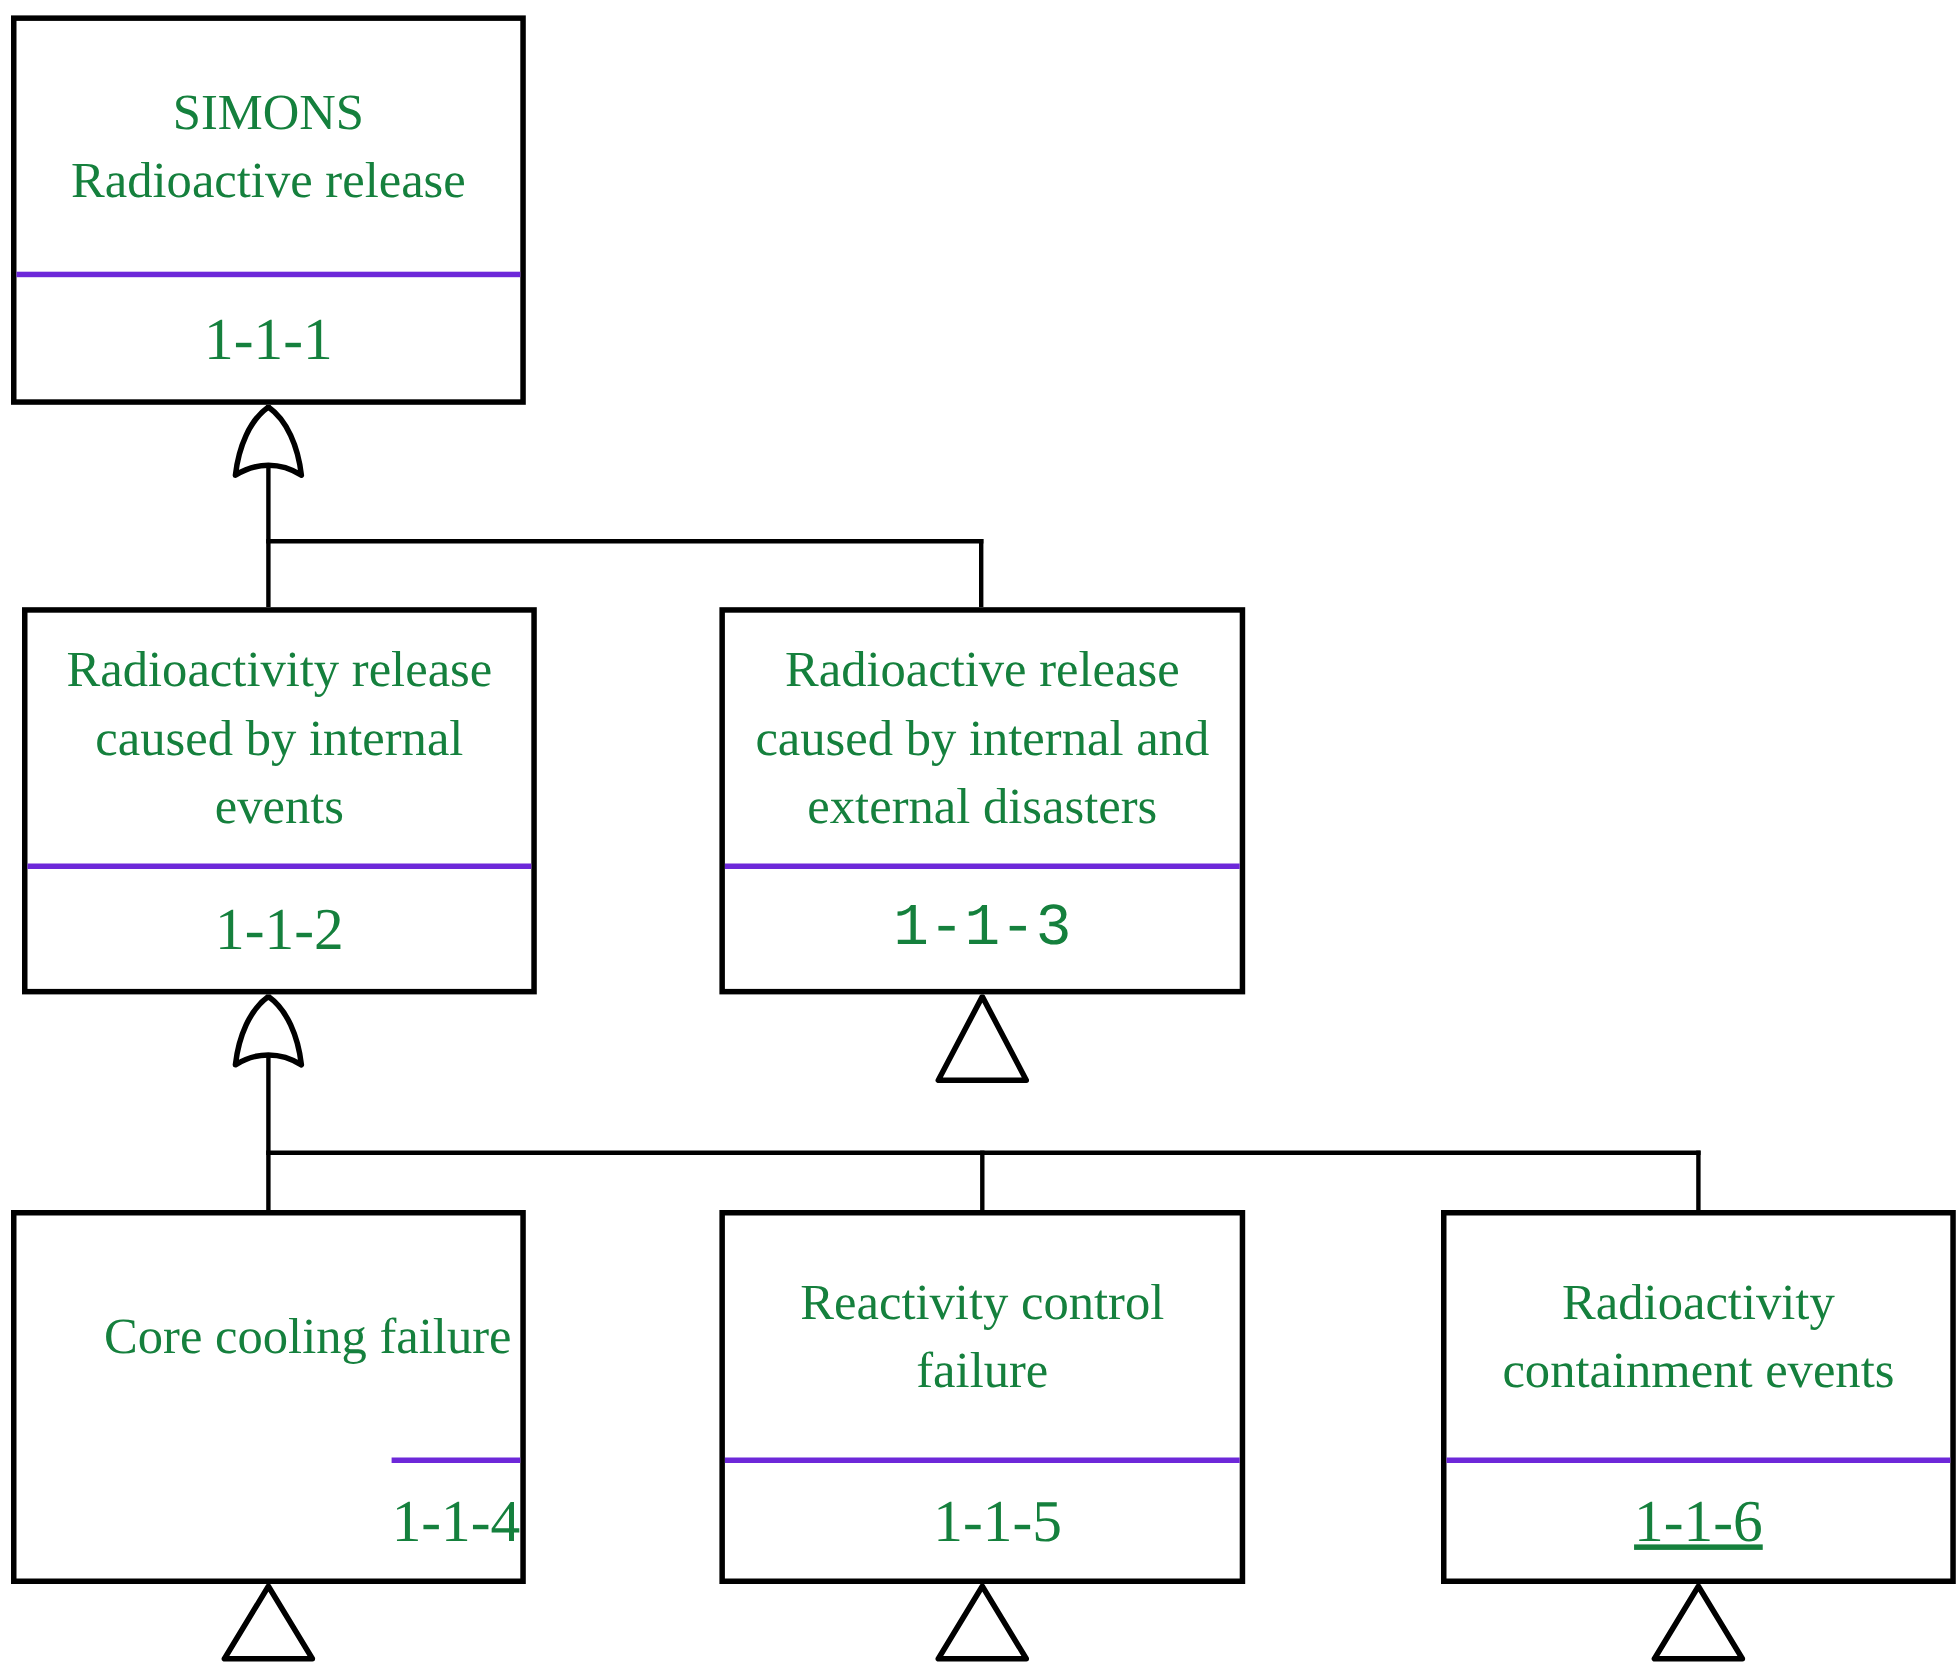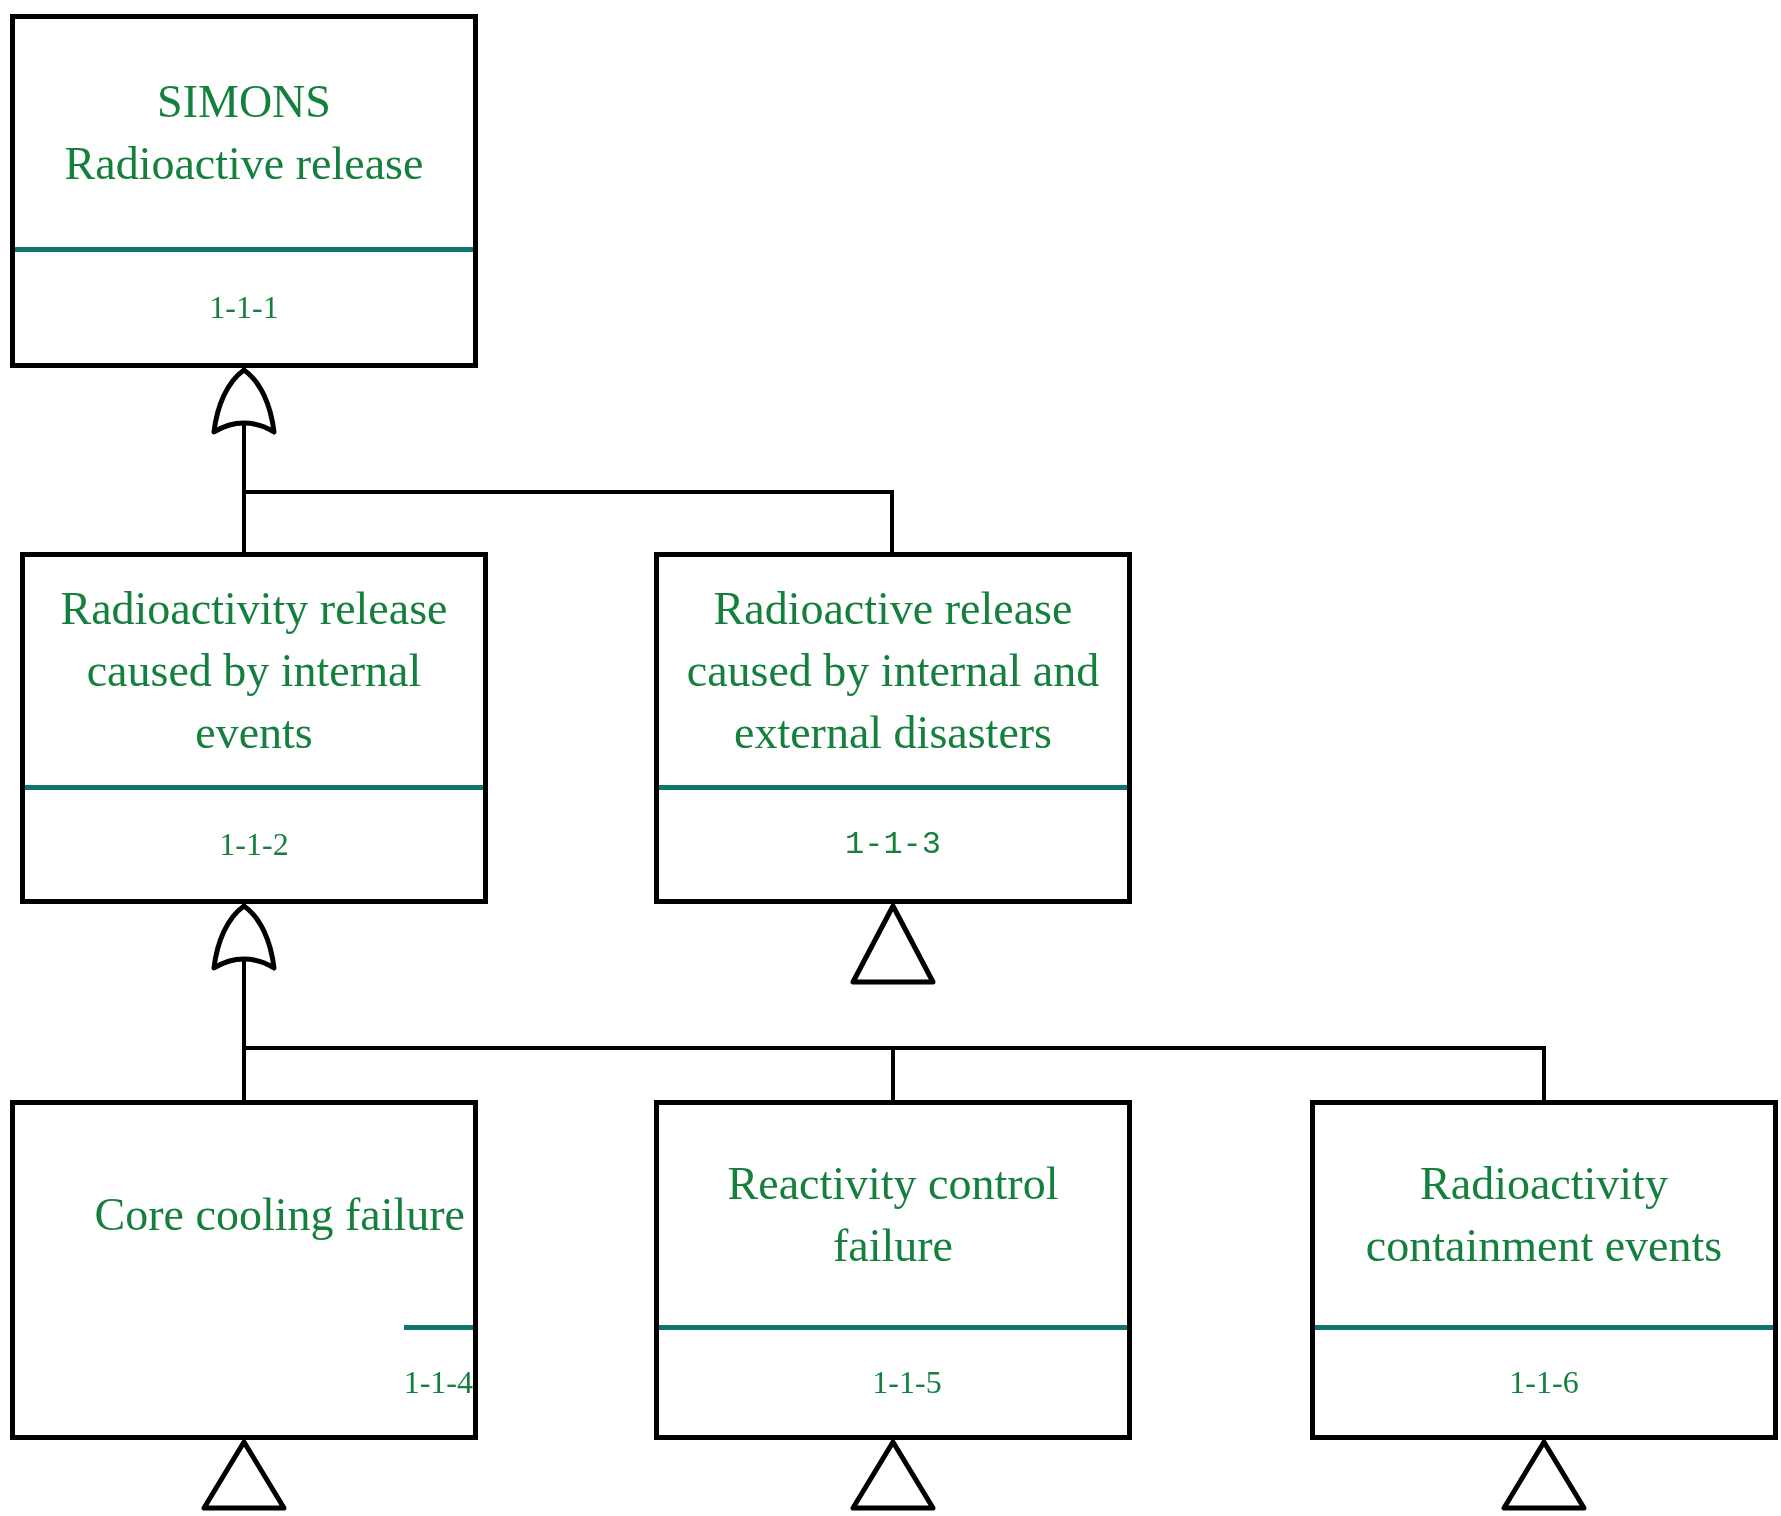--- a/index.html
+++ b/index.html
@@ -37,39 +37,39 @@
     display: flex;
     align-items: center;
     justify-content: center;
     text-align: center;
     font-size: 46px;
     line-height: 1.35;
     white-space: pre-line;
     padding: 0 8px;
   }
   .node-code {
-    border-top: 5px solid #0f766e;
+    border-top: 5px solid #6d28d9;
     display: flex;
     align-items: center;
     justify-content: center;
-    font-size: 32px;
+    font-size: 54px;
     flex: 0 0 auto;
   }
   #node-1 { left: 10px;   top: 14px;   width: 468px; height: 354px; }
   #node-1 .node-code { height: 111px; }
   #node-2 { left: 20px;   top: 552px;  width: 468px; height: 352px; }
   #node-2 .node-code { height: 109px; }
   #node-3 { left: 654px;  top: 552px;  width: 478px; height: 352px; }
   #node-3 .node-code { height: 109px; font-family: Liberation Mono, monospace; }
   #node-4 { left: 10px;   top: 1100px; width: 468px; height: 340px; align-items: flex-end; }
   #node-4 .node-code { height: 105px; }
   #node-5 { left: 654px;  top: 1100px; width: 478px; height: 340px; }
   #node-5 .node-code { height: 105px; padding-left: 28px; }
   #node-6 { left: 1310px; top: 1100px; width: 468px; height: 340px; }
-  #node-6 .node-code { height: 105px; }
+  #node-6 .node-code { height: 105px; text-decoration: underline; }
 </style>
 </head>
 <body>
 
 <div class="canvas">
 
   <svg class="overlay" viewBox="0 0 1781 1516" xmlns="http://www.w3.org/2000/svg">
 
     <line x1="244" y1="365" x2="244" y2="552" stroke="#000" stroke-width="4"></line>
     <line x1="242" y1="492" x2="894" y2="492" stroke="#000" stroke-width="4"></line>

